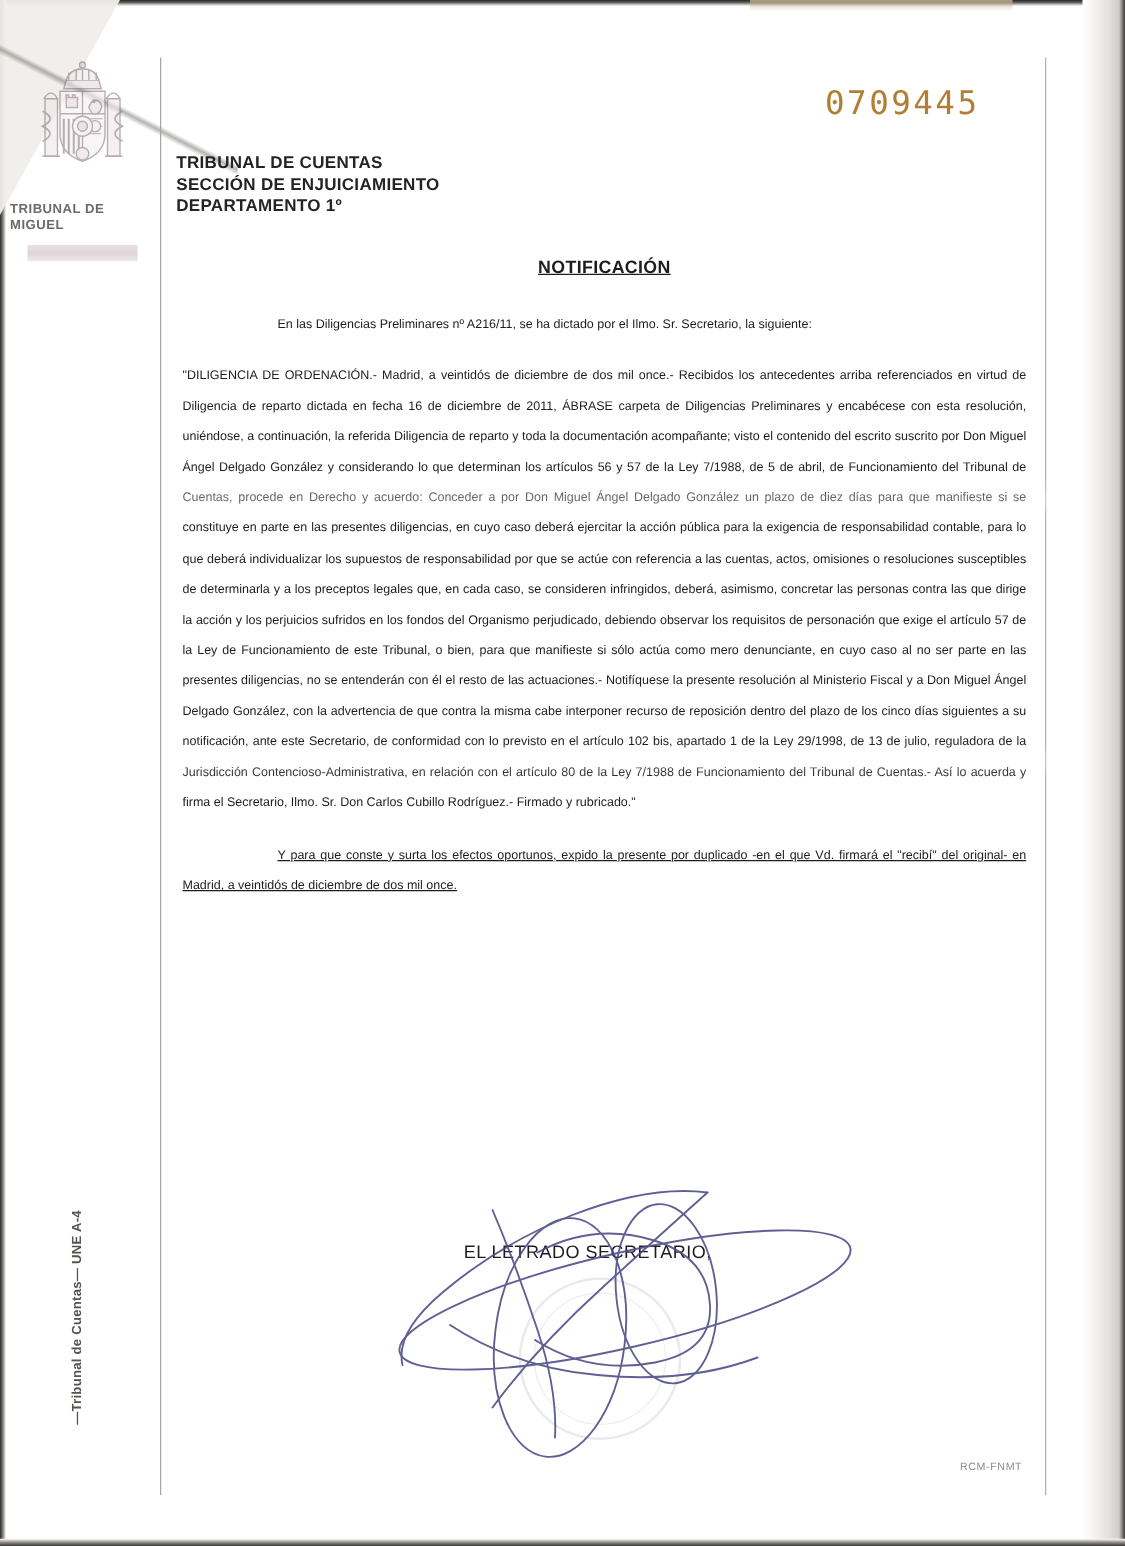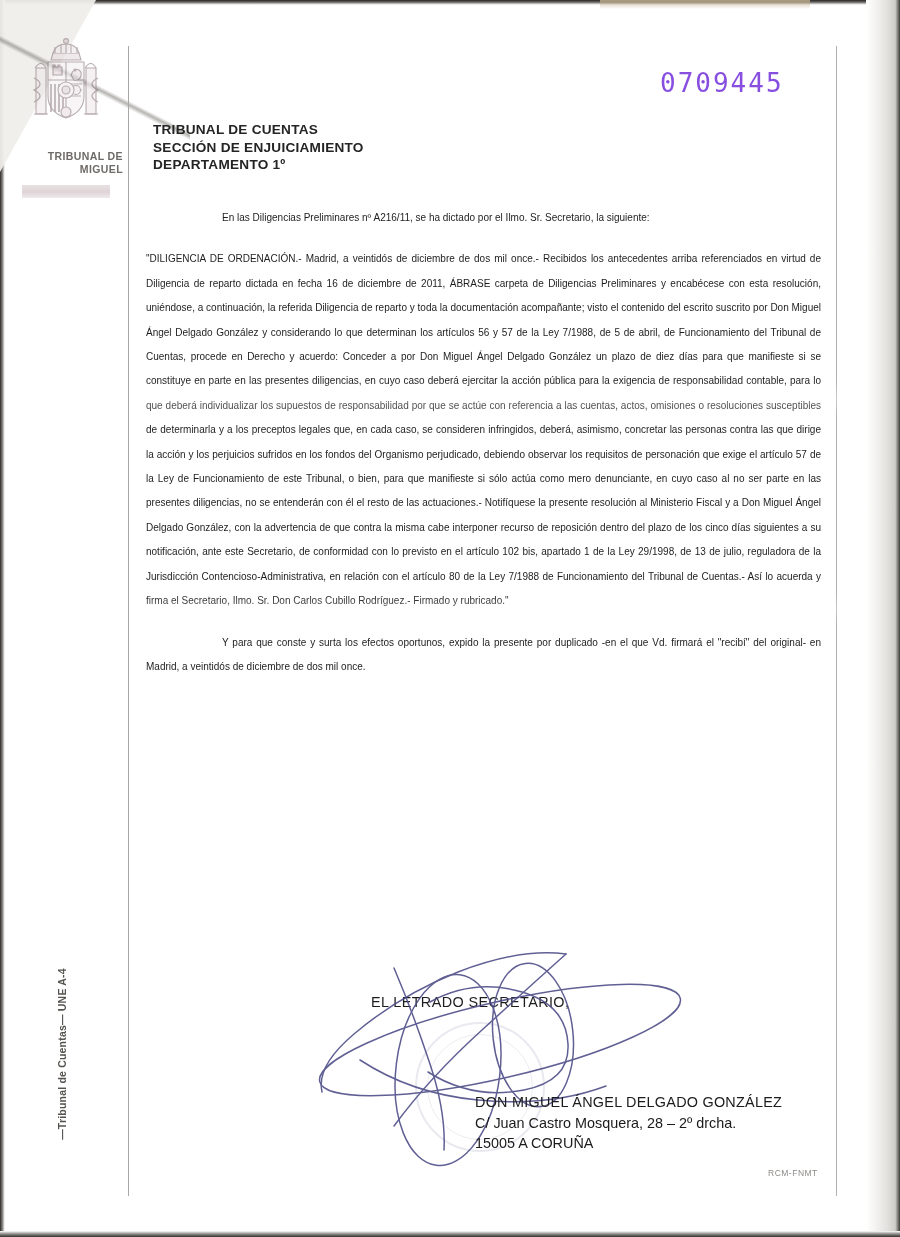--- a/index.html
+++ b/index.html
@@ -61,22 +61,22 @@
     position: absolute; left: 128px; top: 46px; width: 1px; height: 1150px;
     background: #a9a7a3;
   }
   .rule-right {
     position: absolute; left: 836px; top: 46px; width: 1px; height: 1150px;
     background: #b3b1ad;
   }
 
   
   .emblem-block {
-    position: absolute; left: 8px; top: 34px; width: 115px;
-    text-align: right;
+    position: absolute; left: 8px; top: 45px; width: 115px;
+    text-align: left;
   }
   .coa { display:block; margin: 0 auto; opacity: .62; }
   .emblem-caption {
     margin-top: 4px;
     font-size: 10.5px;
     font-weight: bold;
     letter-spacing: .4px;
     line-height: 12.5px;
     color: #6d6a68;
   }
@@ -86,28 +86,28 @@
     background: linear-gradient(180deg,#e4dbdd,#d9ccd0 55%,#ece6e8);
     opacity: .85;
   }
 
   
   .doc-number {
     position: absolute; left: 660px; top: 68px;
     font-family: "DejaVu Sans Mono", monospace;
     font-size: 26px;
     letter-spacing: 2px;
-    color: #6d28d9;
+    color: #a16207;
     opacity: .82;
     text-align: center;
   }
 
   
   .letterhead {
-    position: absolute; left: 153px; top: 121px;
+    position: absolute; left: 141px; top: 121px;
     font-size: 13.6px;
     font-weight: bold;
     line-height: 17.6px;
     letter-spacing: .25px;
     color: #242424;
   }
 
   
   .body-area {
     position: absolute; left: 146px; top: 206px;
@@ -122,21 +122,21 @@
     margin-bottom: 26px;
   }
   p.para {
     margin: 0 0 17px 0;
     font-size: 10px;
     line-height: 24.4px;
     text-align: justify;
     color: #1d1d1d;
   }
   p.indent { text-indent: 76px; }
-  p.tight { margin-bottom: 0; }
+  p.tight { margin-bottom: 0; text-decoration: underline; }
 
   
   .fade-band {
     position: absolute; left: 140px; top: 382px; width: 700px; height: 34px;
     background: linear-gradient(180deg, rgba(255,255,255,0) 0%, rgba(255,255,255,.34) 50%, rgba(255,255,255,0) 100%);
     pointer-events: none;
   }
   .fade-band-2 {
     position: absolute; left: 140px; top: 594px; width: 700px; height: 30px;
     background: linear-gradient(180deg, rgba(255,255,255,0) 0%, rgba(255,255,255,.28) 50%, rgba(255,255,255,0) 100%);
@@ -261,20 +261,21 @@
 
   <div class="doc-number">0709445</div>
 
   <div class="letterhead">
     <div>TRIBUNAL DE CUENTAS</div>
     <div>SECCIÓN DE ENJUICIAMIENTO</div>
     <div>DEPARTAMENTO 1º</div>
   </div>
 
   <div class="body-area">
+    <div class="doc-title">NOTIFICACIÓN</div>
     <p class="para indent">En las Diligencias Preliminares nº A216/11, se ha dictado por el Ilmo. Sr. Secretario, la siguiente:</p>
     <p class="para">"DILIGENCIA DE ORDENACIÓN.- Madrid, a veintidós de diciembre de dos mil once.- Recibidos los antecedentes arriba referenciados en virtud de Diligencia de reparto dictada en fecha 16 de diciembre de 2011, ÁBRASE carpeta de Diligencias Preliminares y encabécese con esta resolución, uniéndose, a continuación, la referida Diligencia de reparto y toda la documentación acompañante; visto el contenido del escrito suscrito por Don Miguel Ángel Delgado González y considerando lo que determinan los artículos 56 y 57 de la Ley 7/1988, de 5 de abril, de Funcionamiento del Tribunal de Cuentas, procede en Derecho y acuerdo: Conceder a por Don Miguel Ángel Delgado González un plazo de diez días para que manifieste si se constituye en parte en las presentes diligencias, en cuyo caso deberá ejercitar la acción pública para la exigencia de responsabilidad contable, para lo que deberá individualizar los supuestos de responsabilidad por que se actúe con referencia a las cuentas, actos, omisiones o resoluciones susceptibles de determinarla y a los preceptos legales que, en cada caso, se consideren infringidos, deberá, asimismo, concretar las personas contra las que dirige la acción y los perjuicios sufridos en los fondos del Organismo perjudicado, debiendo observar los requisitos de personación que exige el artículo 57 de la Ley de Funcionamiento de este Tribunal, o bien, para que manifieste si sólo actúa como mero denunciante, en cuyo caso al no ser parte en las presentes diligencias, no se entenderán con él el resto de las actuaciones.- Notifíquese la presente resolución al Ministerio Fiscal y a Don Miguel Ángel Delgado González, con la advertencia de que contra la misma cabe interponer recurso de reposición dentro del plazo de los cinco días siguientes a su notificación, ante este Secretario, de conformidad con lo previsto en el artículo 102 bis, apartado 1 de la Ley 29/1998, de 13 de julio, reguladora de la Jurisdicción Contencioso-Administrativa, en relación con el artículo 80 de la Ley 7/1988 de Funcionamiento del Tribunal de Cuentas.- Así lo acuerda y firma el Secretario, Ilmo. Sr. Don Carlos Cubillo Rodríguez.- Firmado y rubricado."</p>
     <p class="para indent tight">Y para que conste y surta los efectos oportunos, expido la presente por duplicado  -en el que Vd. firmará el "recibí" del original- en Madrid, a veintidós de diciembre de dos mil once.</p>
   </div>
 
   <div class="fade-band"></div>
   <div class="fade-band-2"></div>
 
   <div class="sig-area">
     <div class="sig-label">EL LETRADO SECRETARIO,</div>
@@ -290,23 +291,18 @@
         <ellipse cx="533" cy="1035" rx="40" ry="72" transform="rotate(-6 533 1035)"></ellipse>
         <path d="M322 1092 q-6 -26 32 -58 q46 -39 104 -62 q62 -24 108 -18"></path>
         <path d="M566 954 q-38 34 -84 76 q-52 47 -88 96"></path>
         <path d="M394 968 q18 42 36 96 q16 48 14 86"></path>
         <path d="M430 1002 q44 -24 92 -10 q44 13 46 52 q2 37 -44 46 q-52 10 -96 -18"></path>
         <path d="M360 1060 q52 34 118 40 q72 7 128 -14"></path>
       </g>
     </svg>
   </div>
 
-  <div class="recipient">
-    <div class="r-name">DON MIGUEL ÁNGEL DELGADO GONZÁLEZ</div>
-    <div>C/ Juan Castro Mosquera, 28 – 2º drcha.</div>
-    <div>15005 A CORUÑA</div>
-  </div>
 
   <div class="side-text">—Tribunal de Cuentas— UNE A-4</div>
 
   <div class="footer-mark">RCM-FNMT</div>
 
 </div>
 
 </body></html>

